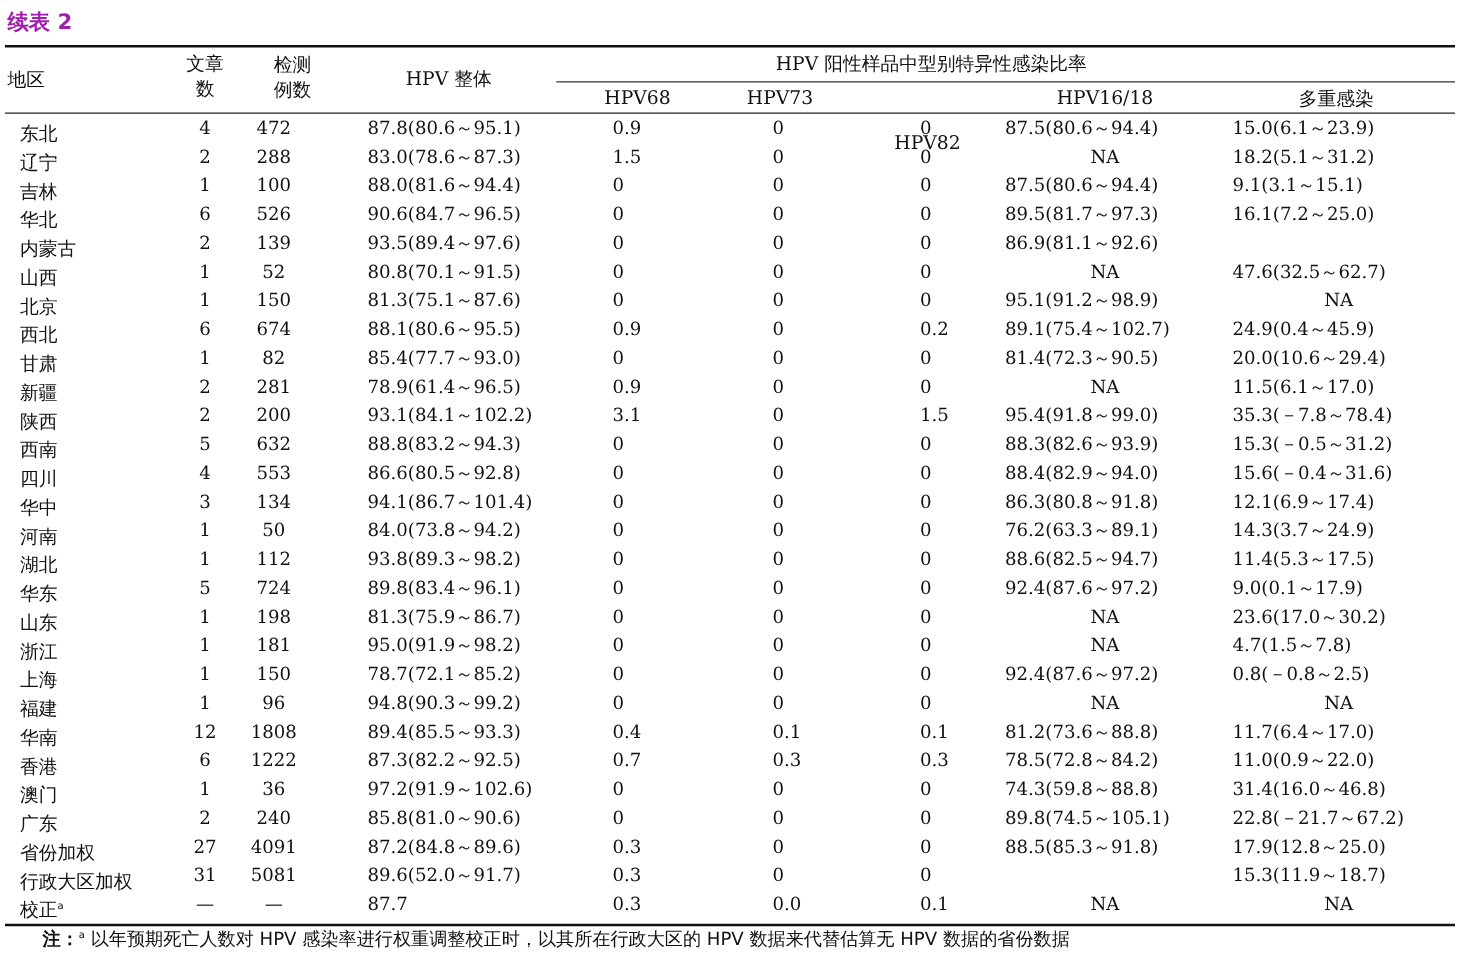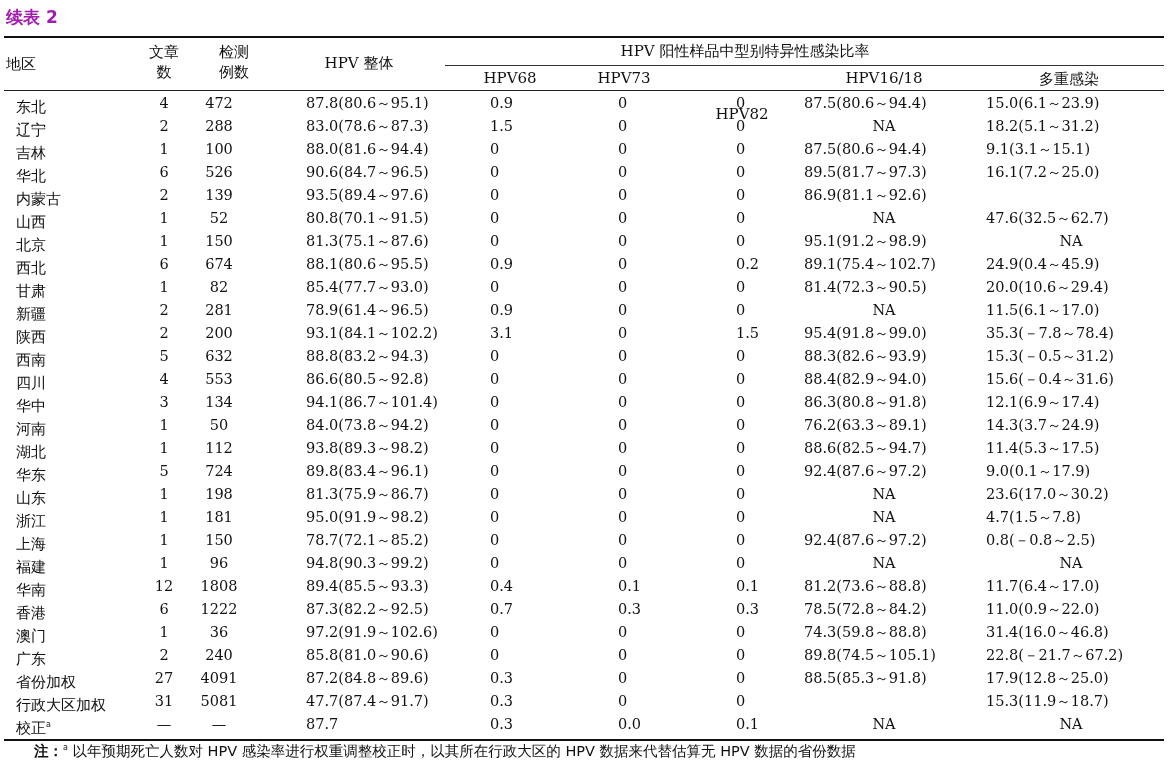--- a/index.html
+++ b/index.html
@@ -19,21 +19,21 @@
   .rule-sub { position: absolute; left: 441px; top: 29px; width: 719px; height: 1px; background: #333; }
   .rule-bottom { position: absolute; left: 0; top: 703px; width: 1160px; height: 2px; background: #111; }
 
   .hcell { position: absolute; font-size: 15px; text-align: center; line-height: 20px; }
   .rows { position: absolute; left: 0; top: 56px; width: 1160px; }
   .row { position: relative; height: 23px; line-height: 23px; font-size: 14.5px; white-space: nowrap; }
   .c { position: absolute; top: 0; }
   .c-region { left: 12px; font-family: "DejaVu Sans", "Liberation Sans", sans-serif; font-size: 15px; }
   .c-articles { left: 140px; width: 40px; text-align: center; }
   .c-samples { left: 184px; width: 62px; text-align: center; }
-  .c-overall { left: 290px; margin-left: 12px; }
+  .c-overall { left: 290px; }
   .c-h68 { left: 486px; }
   .c-h73 { left: 614px; }
   .c-h82 { left: 732px; }
   .c-h1618 { left: 800px; width: 160px; }
   .c-multi { left: 982px; width: 170px; }
   .na { display: inline-block; width: 100%; text-align: center; }
   .note {
     position: absolute; left: 34px; top: 742px;
     font-family: "DejaVu Sans", "Liberation Sans", sans-serif; font-size: 14.5px;
   }
@@ -350,21 +350,21 @@
     <span class="c c-h68">0.3</span>
     <span class="c c-h73">0</span>
     <span class="c c-h82">0</span>
     <span class="c c-h1618">88.5(85.3～91.8)</span>
     <span class="c c-multi">17.9(12.8～25.0)</span>
   </div>
       <div class="row">
     <span class="c c-region"><span>行政大区加权</span><sup></sup></span>
     <span class="c c-articles">31</span>
     <span class="c c-samples">5081</span>
-    <span class="c c-overall">47.7(87.4～91.7)</span>
+    <span class="c c-overall">89.6(52.0～91.7)</span>
     <span class="c c-h68">0.3</span>
     <span class="c c-h73">0</span>
     <span class="c c-h82">0</span>
     <span class="c c-multi">15.3(11.9～18.7)</span>
   </div>
       <div class="row">
     <span class="c c-region"><span>校正</span><sup>a</sup></span>
     <span class="c c-articles">—</span>
     <span class="c c-samples">—</span>
     <span class="c c-overall">87.7</span>

